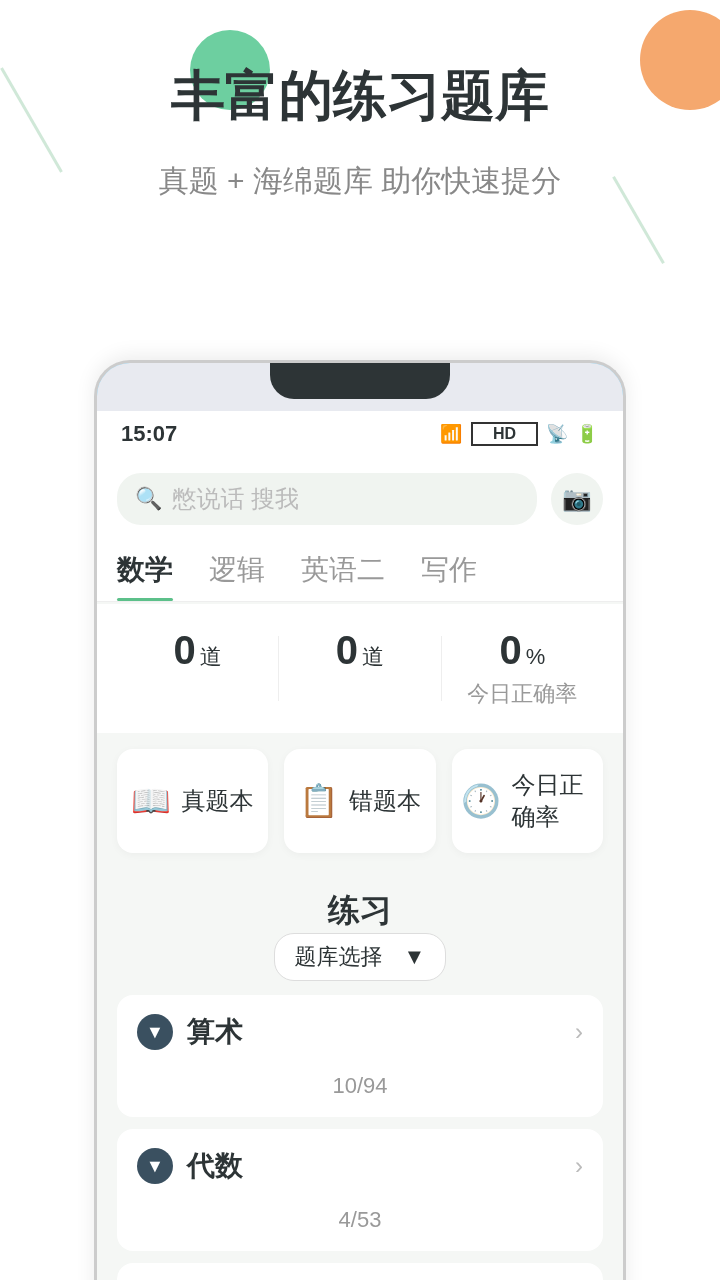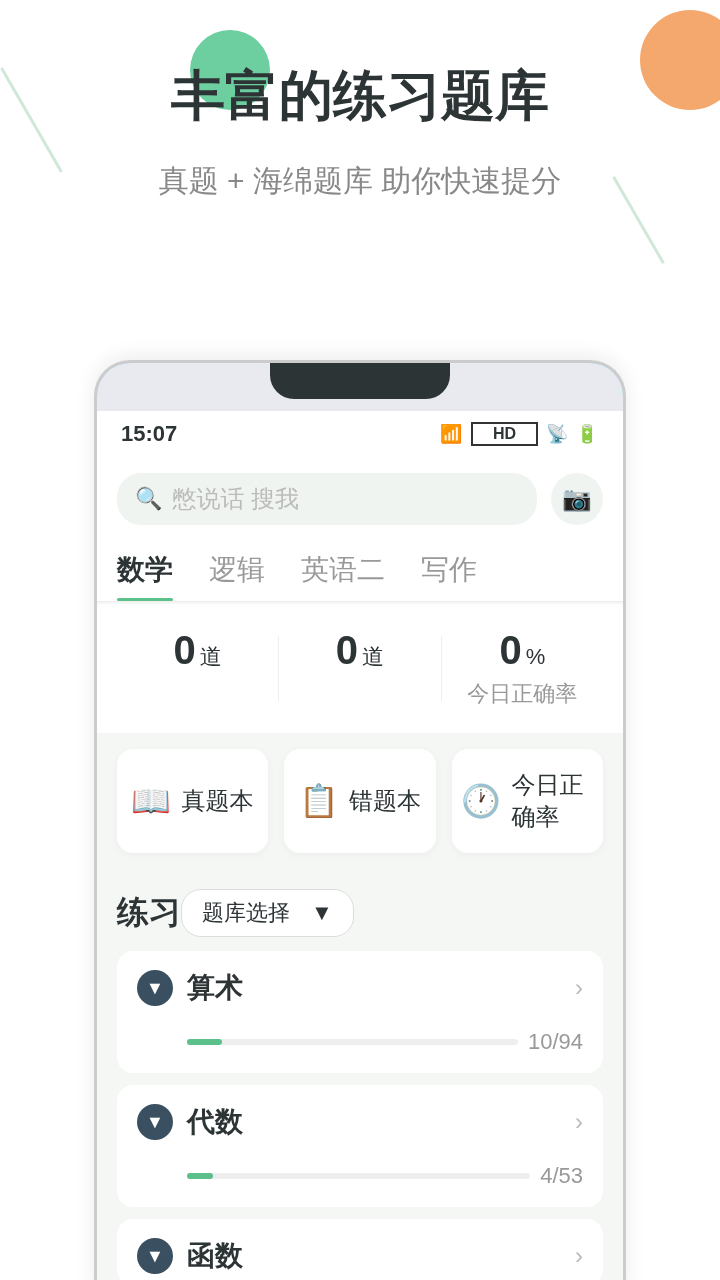--- a/index.html
+++ b/index.html
@@ -259,22 +259,24 @@
       font-weight: 500;
     }
 
     
     .practice-section {
       background: #f5f7f5;
       padding: 0 20px;
     }
     .practice-header {
       display: flex;
+      justify-content: space-between;
       align-items: center;
       padding: 20px 0 14px;
+      flex-direction: column;
     }
     .practice-title {
       font-size: 32px;
       font-weight: 700;
       color: #2d3436;
     }
     .topic-select-btn {
       background: #fff;
       border: 1px solid #ddd;
       border-radius: 20px;
@@ -321,21 +323,22 @@
     }
     .topic-arrow {
       color: #bbb;
       font-size: 24px;
     }
     .topic-progress-row {
       display: flex;
       align-items: center;
       justify-content: flex-end;
       gap: 10px;
-      margin-top: 22px;
+      margin-top: 12px;
+      flex-direction: column;
     }
     .topic-progress-bar {
       flex: 1;
       height: 6px;
       background: #eee;
       border-radius: 3px;
       margin-left: 50px;
     }
     .topic-progress-fill {
       height: 100%;

